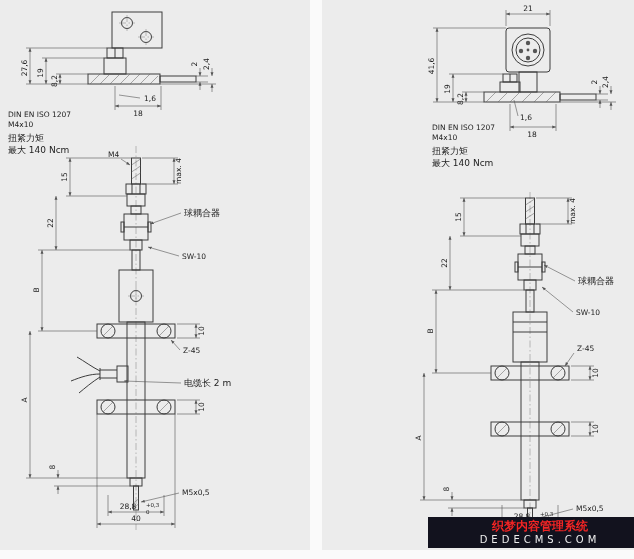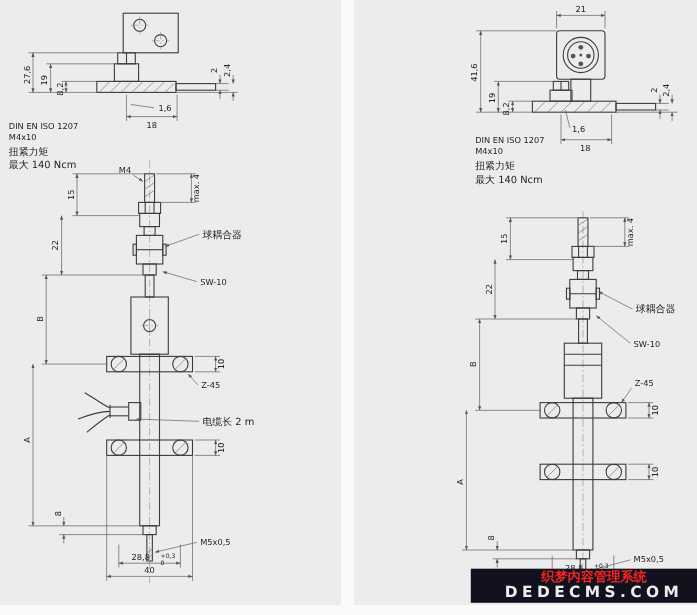--- a/index.html
+++ b/index.html
@@ -12,21 +12,21 @@
   .t{font-size:7.5px;fill:#222;font-family:"DejaVu Sans",sans-serif}
   .tz{font-size:9px;fill:#222;font-family:"DejaVu Sans",sans-serif}
   .ts{font-size:5.5px;fill:#222;font-family:"DejaVu Sans",sans-serif}
   .ln{stroke:#3c3c3c;stroke-width:1;fill:none}
   .dim{stroke:#555;stroke-width:0.6;fill:none}
   .cl{stroke:#8a8a8a;stroke-width:0.55;stroke-dasharray:7 2.5 1.5 2.5;fill:none}
   .hatch{stroke:#666;stroke-width:0.55;fill:none}
   .wm{position:absolute;left:428px;top:517px;width:224px;height:31px;background:#12121e;
       display:flex;flex-direction:column;align-items:center;justify-content:center;line-height:1.15}
   .wm .l1{color:#f22424;font-size:12px;font-weight:bold}
-  .wm .l2{color:#ededed;font-size:14px;letter-spacing:4px;font-weight:bold}
+  .wm .l2{color:#ededed;font-size:10px;letter-spacing:4px;font-weight:normal}
 </style>
 </head>
 <body>
 
 <div class="page">
   <div class="panel" id="panelL"></div>
   <div class="panel" id="panelR"></div>
 
   <svg class="draw" width="634" height="559" viewBox="0 0 634 559">
     <defs>

